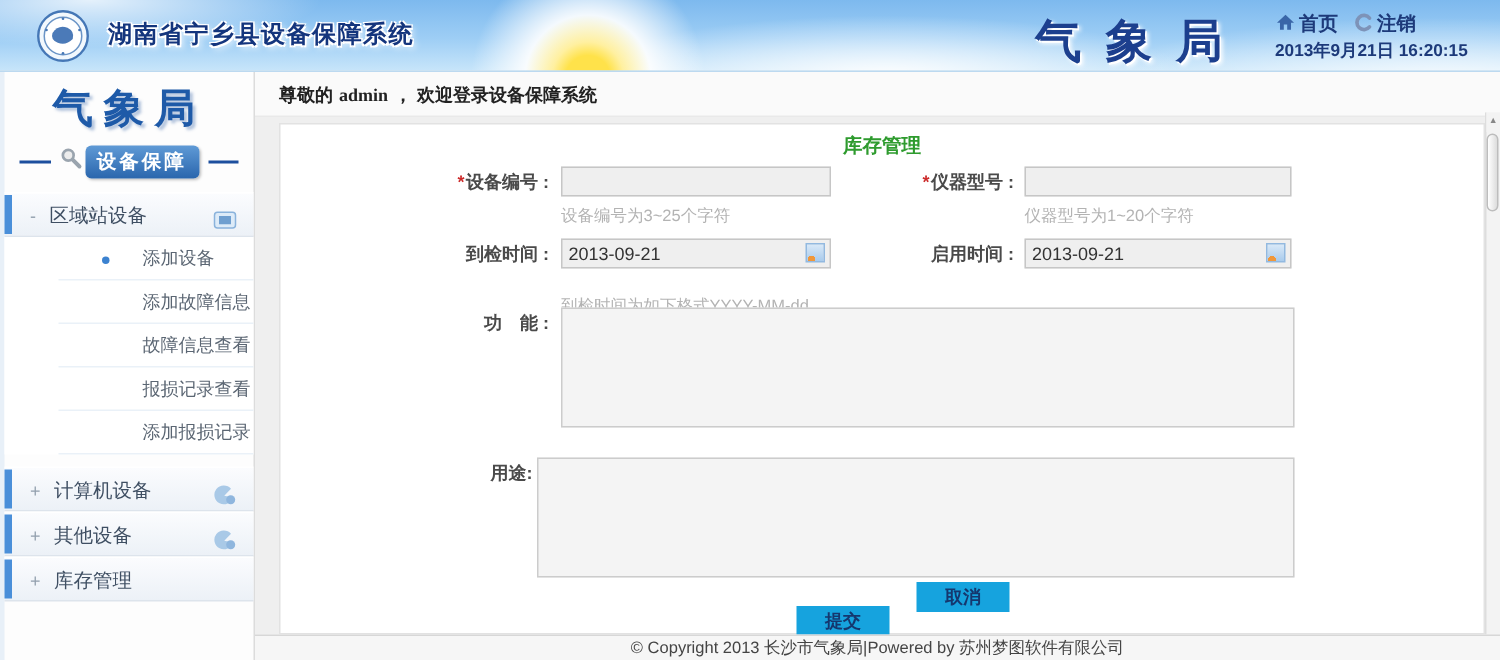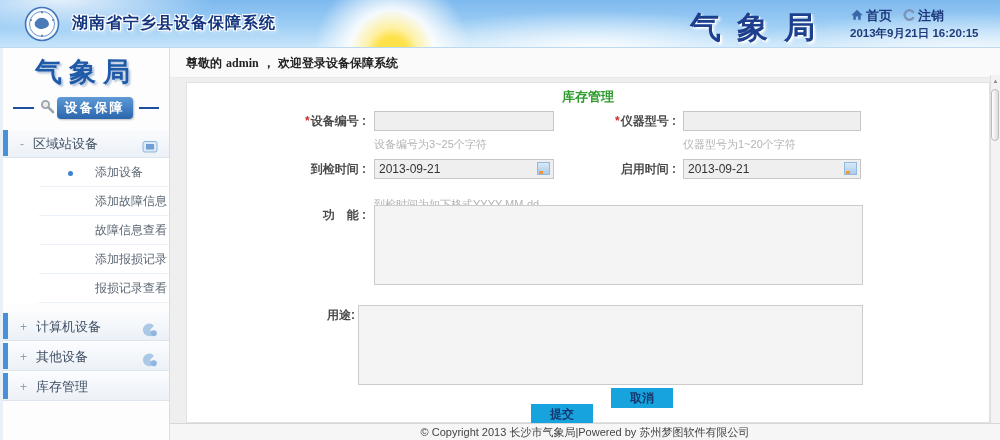--- a/index.html
+++ b/index.html
@@ -154,22 +154,22 @@
     </span>
   </div>
 
   <div class="submenu">
     <div class="submenu-item">
       <span class="bullet"></span>
       <span>添加设备</span>
     </div>
     <div class="submenu-item"><span>添加故障信息</span></div>
     <div class="submenu-item"><span>故障信息查看</span></div>
+    <div class="submenu-item"><span>报损记录查看</span></div>
     <div class="submenu-item"><span>添加报损记录</span></div>
-    <div class="submenu-item"><span>报损记录查看</span></div>
   </div>
 
   <div class="menu-gap"></div>
 
   <div class="menu-section">
     <span class="prefix">+</span><span>计算机设备</span>
     <span class="sec-icon">
       <svg width="16" height="16" viewBox="0 0 16 16">
           <path d="M7.5 8.5 L12 3.8 A6.3 6.3 0 1 0 13.3 9.6 Z" fill="#a9c9e7"></path>
           <circle cx="11.8" cy="11.2" r="3" fill="#8fb6de"></circle>

